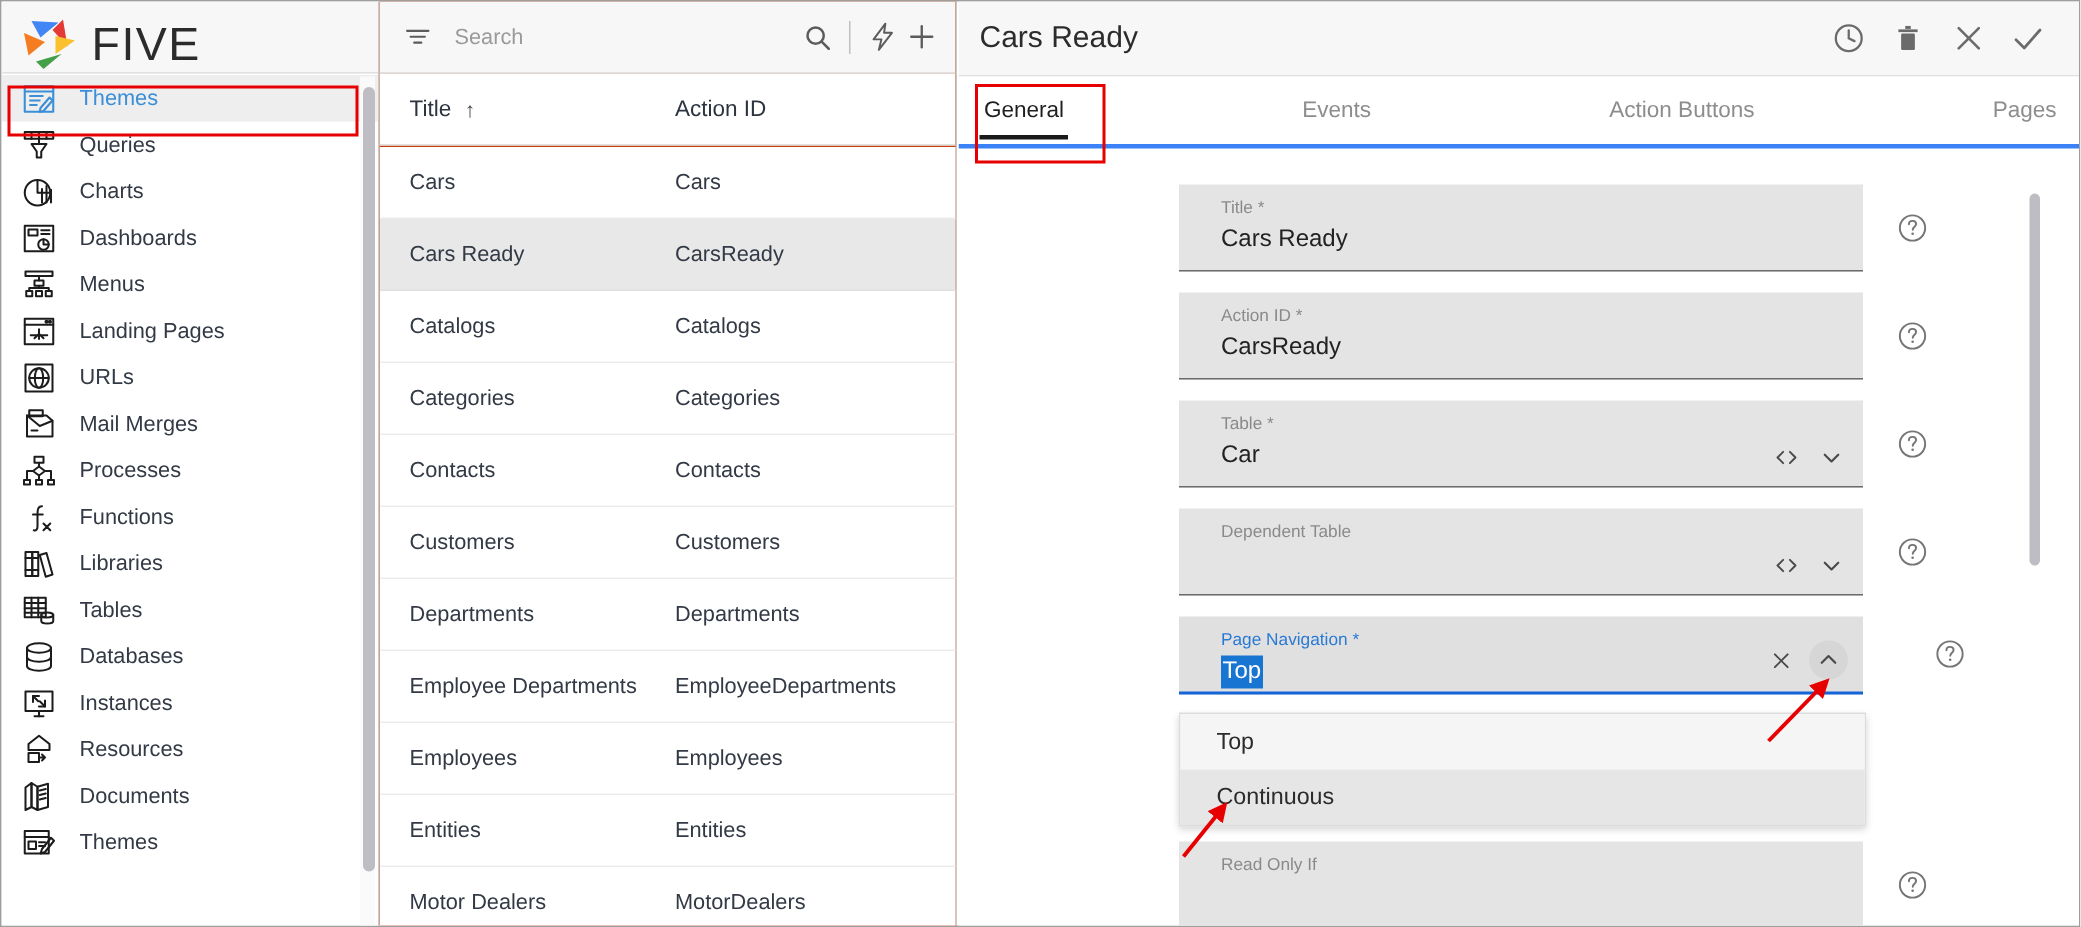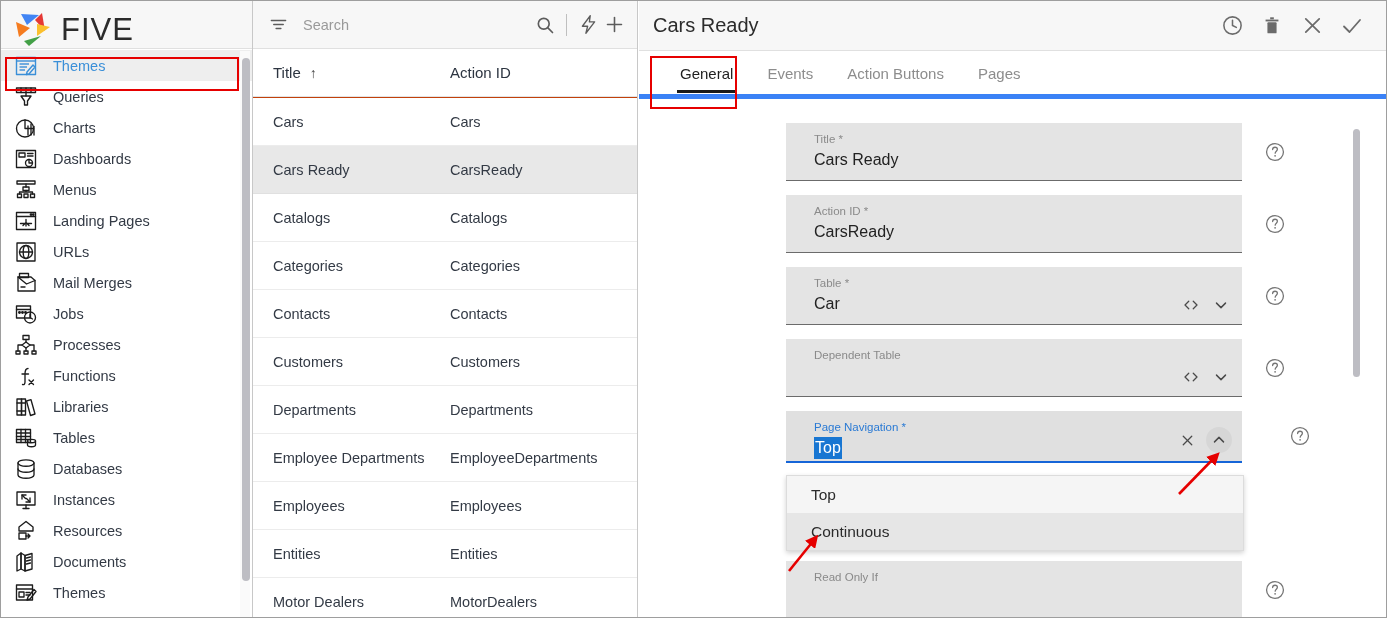--- a/index.html
+++ b/index.html
@@ -213,25 +213,26 @@
     width: 40px; height: 32px;
     display: flex; align-items: center; justify-content: center;
     color: #6b6b6b;
     cursor: pointer;
     flex: 0 0 auto;
   }
   #tabbar {
     height: 48px;
     display: flex;
     align-items: flex-start;
-    padding-left: 24px;
+    padding-left: 0;
     position: relative;
-    border-bottom: 5px solid #3b82f6;
+    border-bottom: 3px solid #3b82f6;
     background: #fff;
     box-sizing: border-box;
+    justify-content: space-between;
   }
   .tab {
     position: relative;
     padding: 14px 17px 0 17px;
     font-size: 15px;
     color: #8d8d8d;
     cursor: pointer;
     height: 48px;
     box-sizing: border-box;
   }
@@ -468,34 +469,20 @@
         <div class="nav-item">
           <span class="nav-icon">
             <svg width="24" height="24" viewBox="0 0 24 24" fill="none" stroke="#1c1c1c" stroke-width="1.35" stroke-linejoin="round" stroke-linecap="round">
               <path d="M4 6 L17 6 L21 9.5 L21 20 L4 20 Z"></path>
               <path d="M4 6 L12.5 13 L21 9.5"></path>
               <rect x="5.5" y="2.5" width="9" height="4"></rect>
               <line x1="7" y1="16" x2="11" y2="16"></line>
             </svg>
           </span>
           <span class="nav-label">Mail Merges</span>
-        </div>
-        <div class="nav-item">
-          <span class="nav-icon">
-            <svg width="24" height="24" viewBox="0 0 24 24" fill="none" stroke="#1c1c1c" stroke-width="1.35" stroke-linejoin="round" stroke-linecap="round">
-              <rect x="2.5" y="4" width="14" height="12"></rect>
-              <line x1="2.5" y1="7.5" x2="16.5" y2="7.5"></line>
-              <circle cx="5.5" cy="10.5" r="0.8" fill="#1c1c1c"></circle>
-              <circle cx="8.5" cy="10.5" r="0.8" fill="#1c1c1c"></circle>
-              <circle cx="11.5" cy="10.5" r="0.8" fill="#1c1c1c"></circle>
-              <circle cx="16" cy="15.5" r="5.5"></circle>
-              <path d="M16 12 L16 15.5 L18.5 17"></path>
-            </svg>
-          </span>
-          <span class="nav-label">Jobs</span>
         </div>
         <div class="nav-item">
           <span class="nav-icon">
             <svg width="24" height="24" viewBox="0 0 24 24" fill="none" stroke="#1c1c1c" stroke-width="1.35" stroke-linejoin="round" stroke-linecap="round">
               <rect x="9" y="2.5" width="6" height="4"></rect>
               <path d="M12 6.5 L12 9"></path>
               <polygon points="12,9 16,12 12,15 8,12"></polygon>
               <path d="M8 12 L4 12 L4 18 M16 12 L20 12 L20 18 M12 15 L12 18"></path>
               <rect x="2" y="18" width="4" height="3"></rect>
               <rect x="10" y="18" width="4" height="3"></rect>

